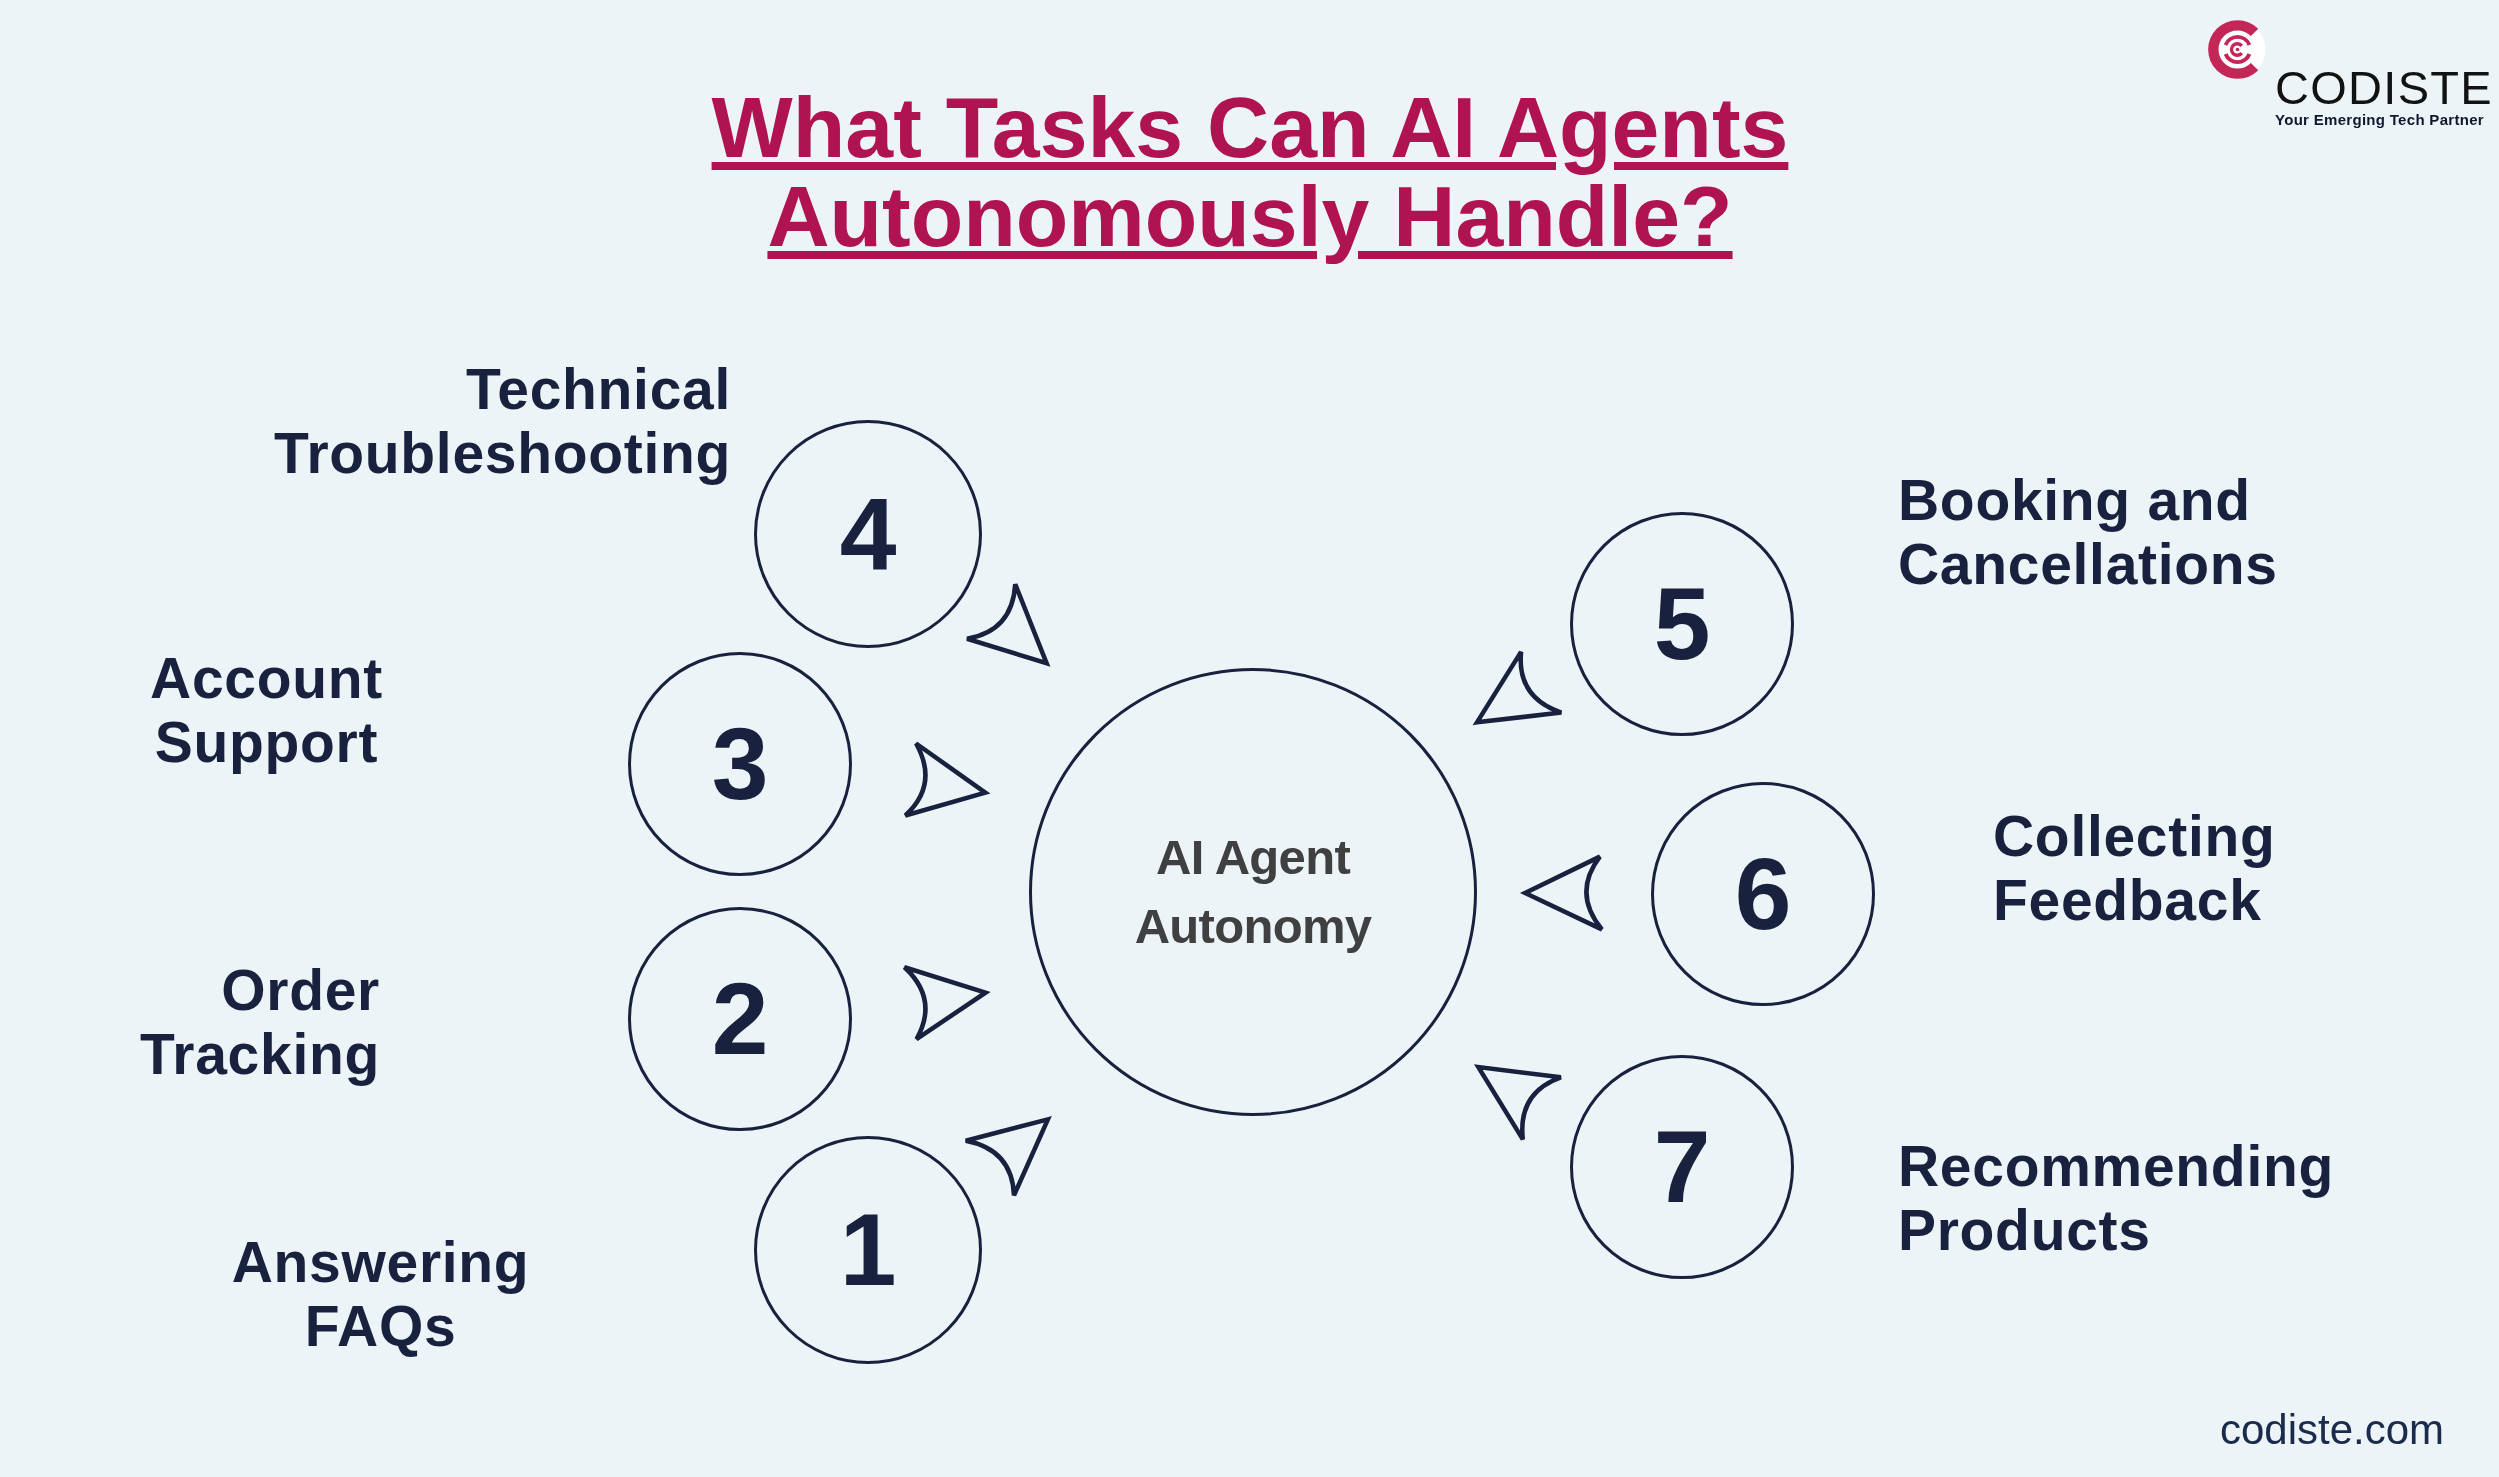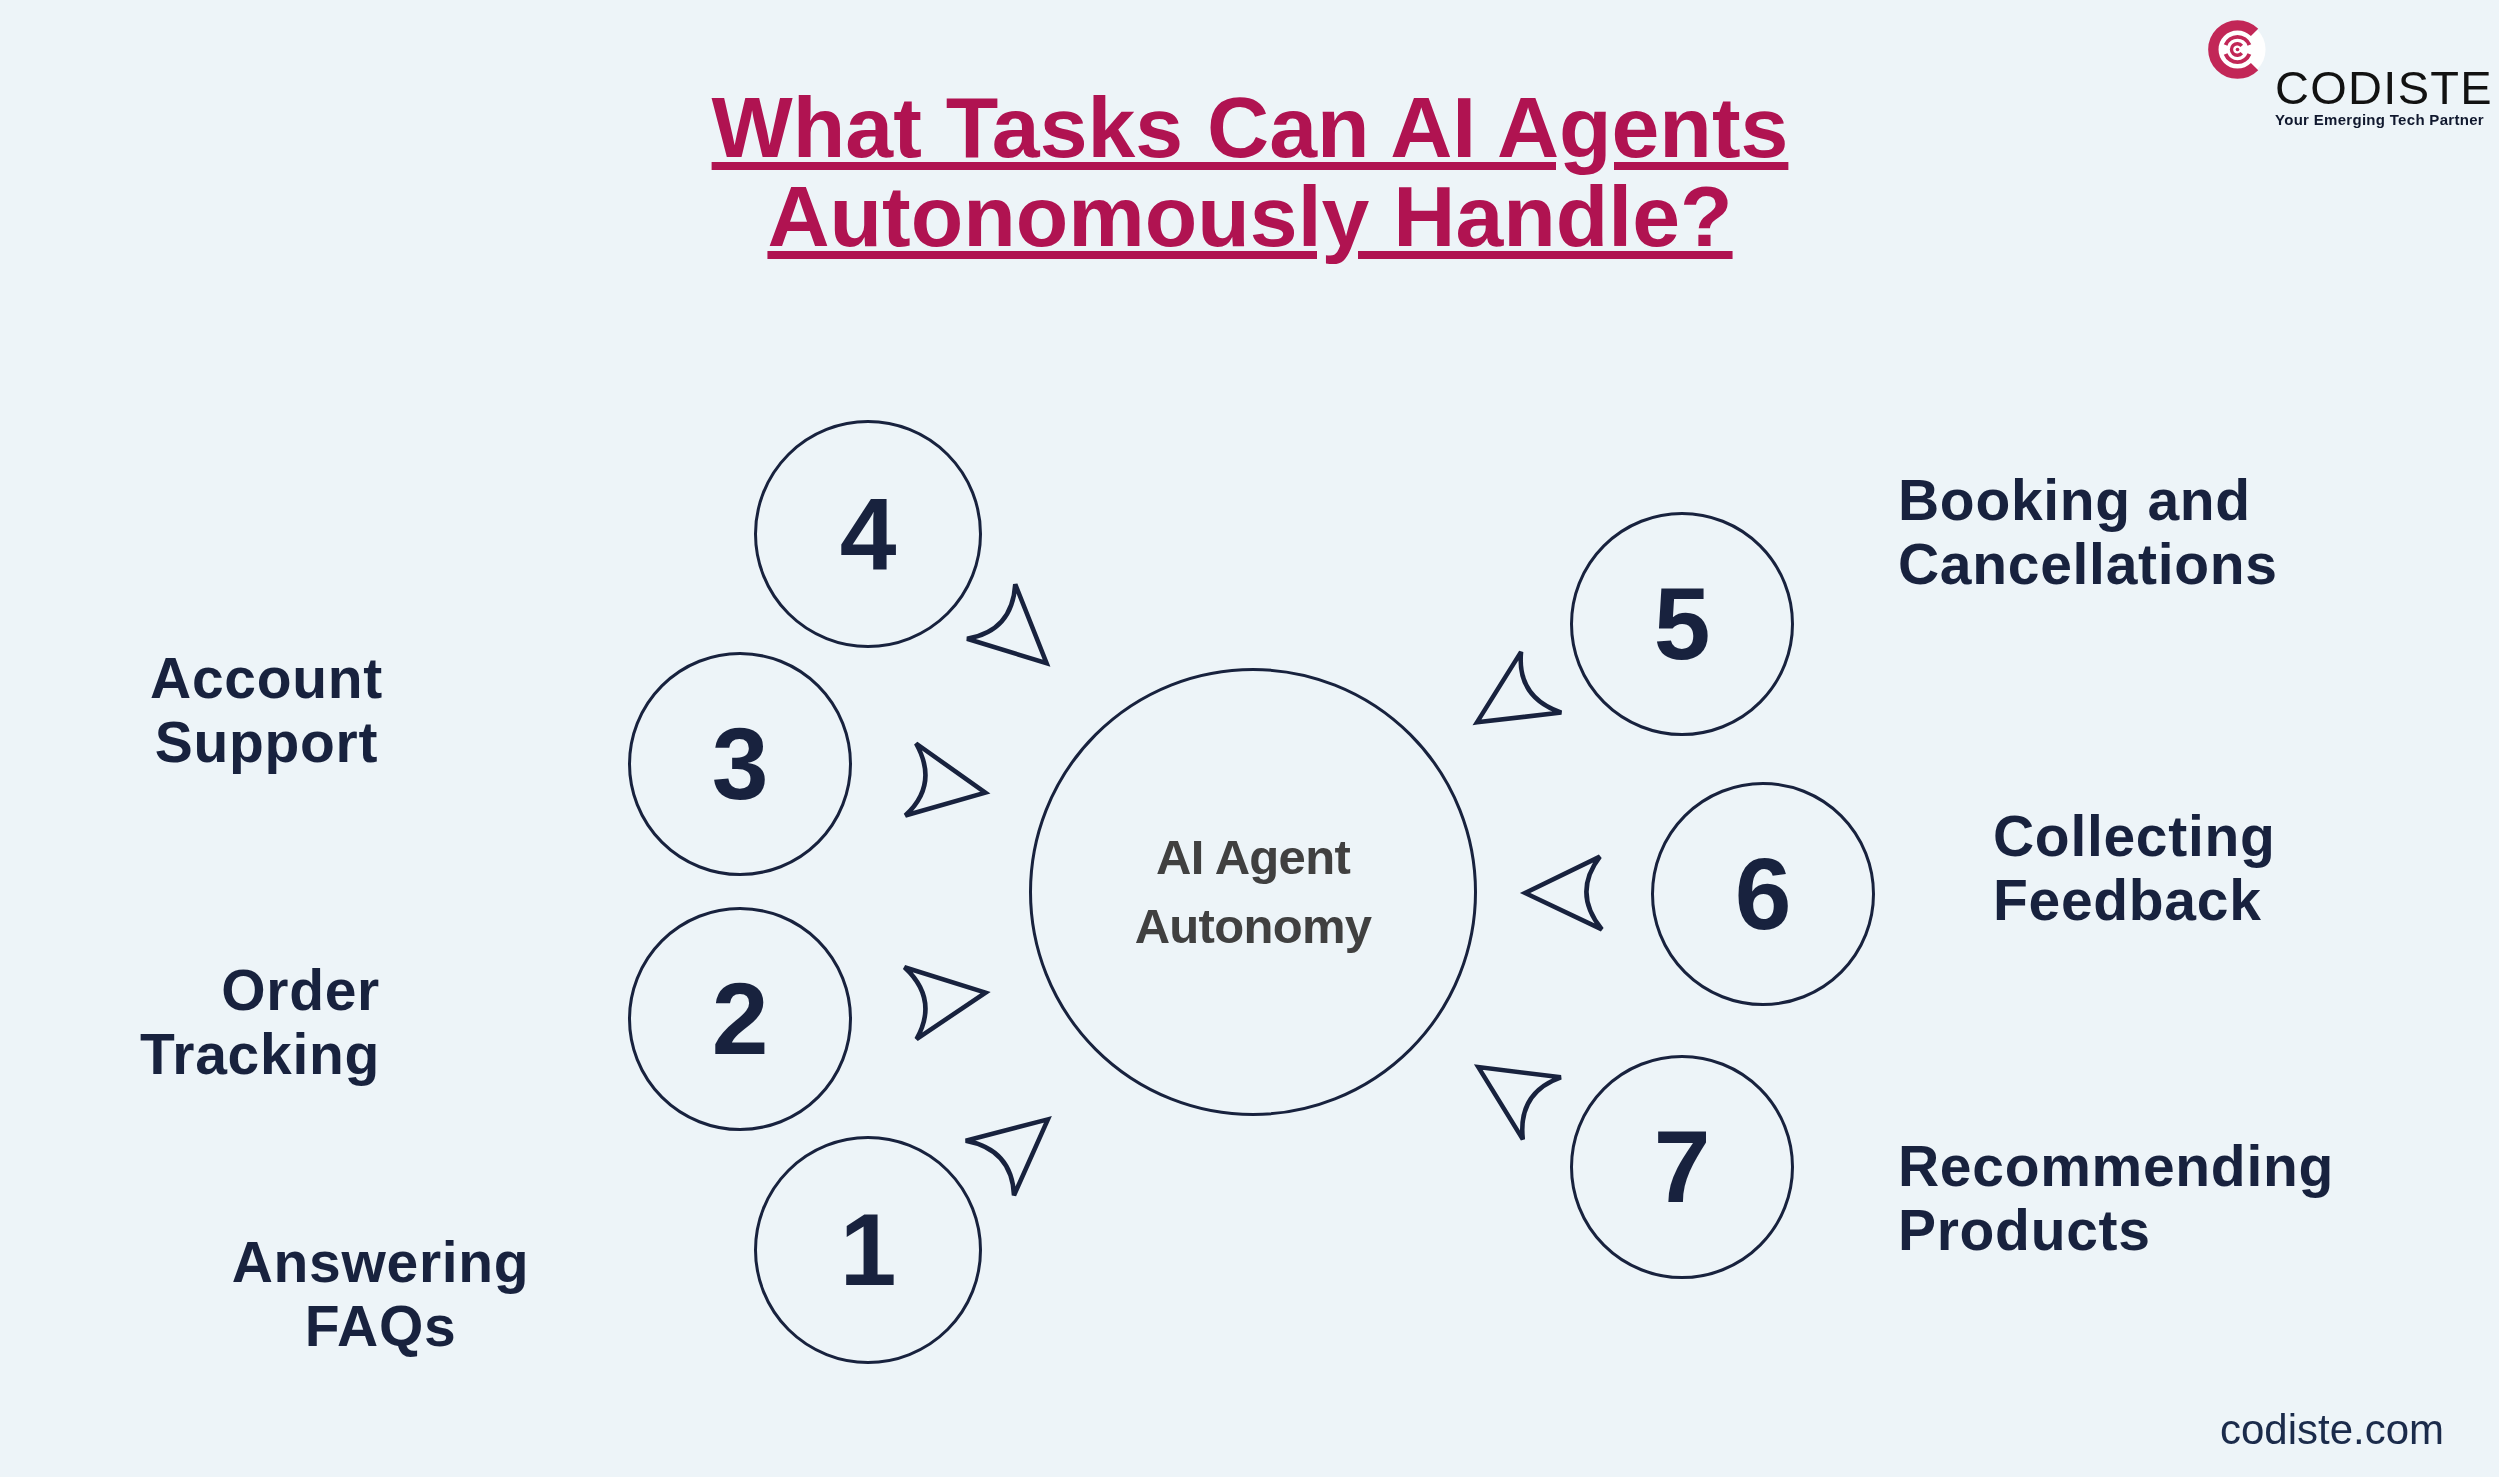--- a/index.html
+++ b/index.html
@@ -131,20 +131,22 @@
   <div class="circle" id="c7">
     <div class="num">7</div>
   </div>
 
   <div class="task-label" id="label1">Answering
 FAQs</div>
   <div class="task-label" id="label2">Order
 Tracking</div>
   <div class="task-label" id="label3">Account
 Support</div>
+  <div class="task-label" id="label4">Technical
+Troubleshooting</div>
   <div class="task-label" id="label6">Collecting
 Feedback</div>
   <div class="task-label" id="label5">Booking and
 Cancellations</div>
   <div class="task-label" id="label7">Recommending
 Products</div>
 
   <svg class="arrow" id="arrow1" viewBox="0 0 130 120">
     <path d="M124 60 L6 4 Q52 60 9 116 Z"></path>
   </svg>

